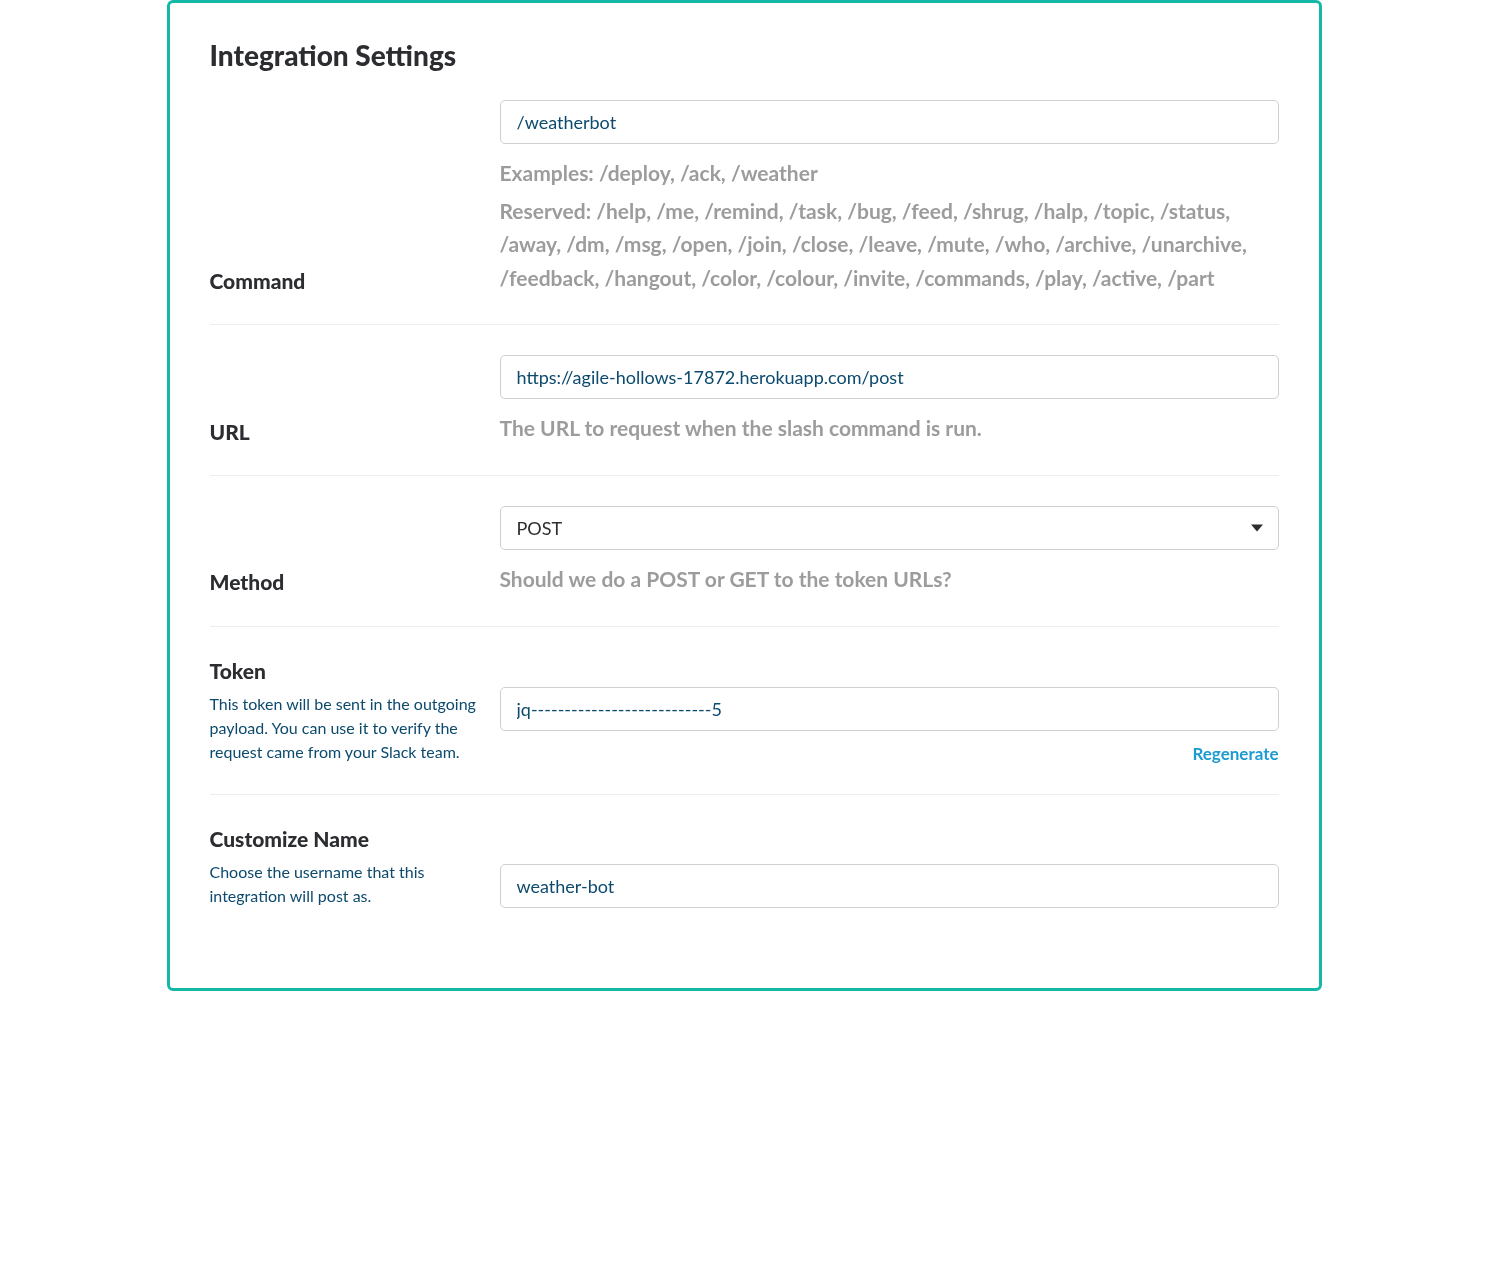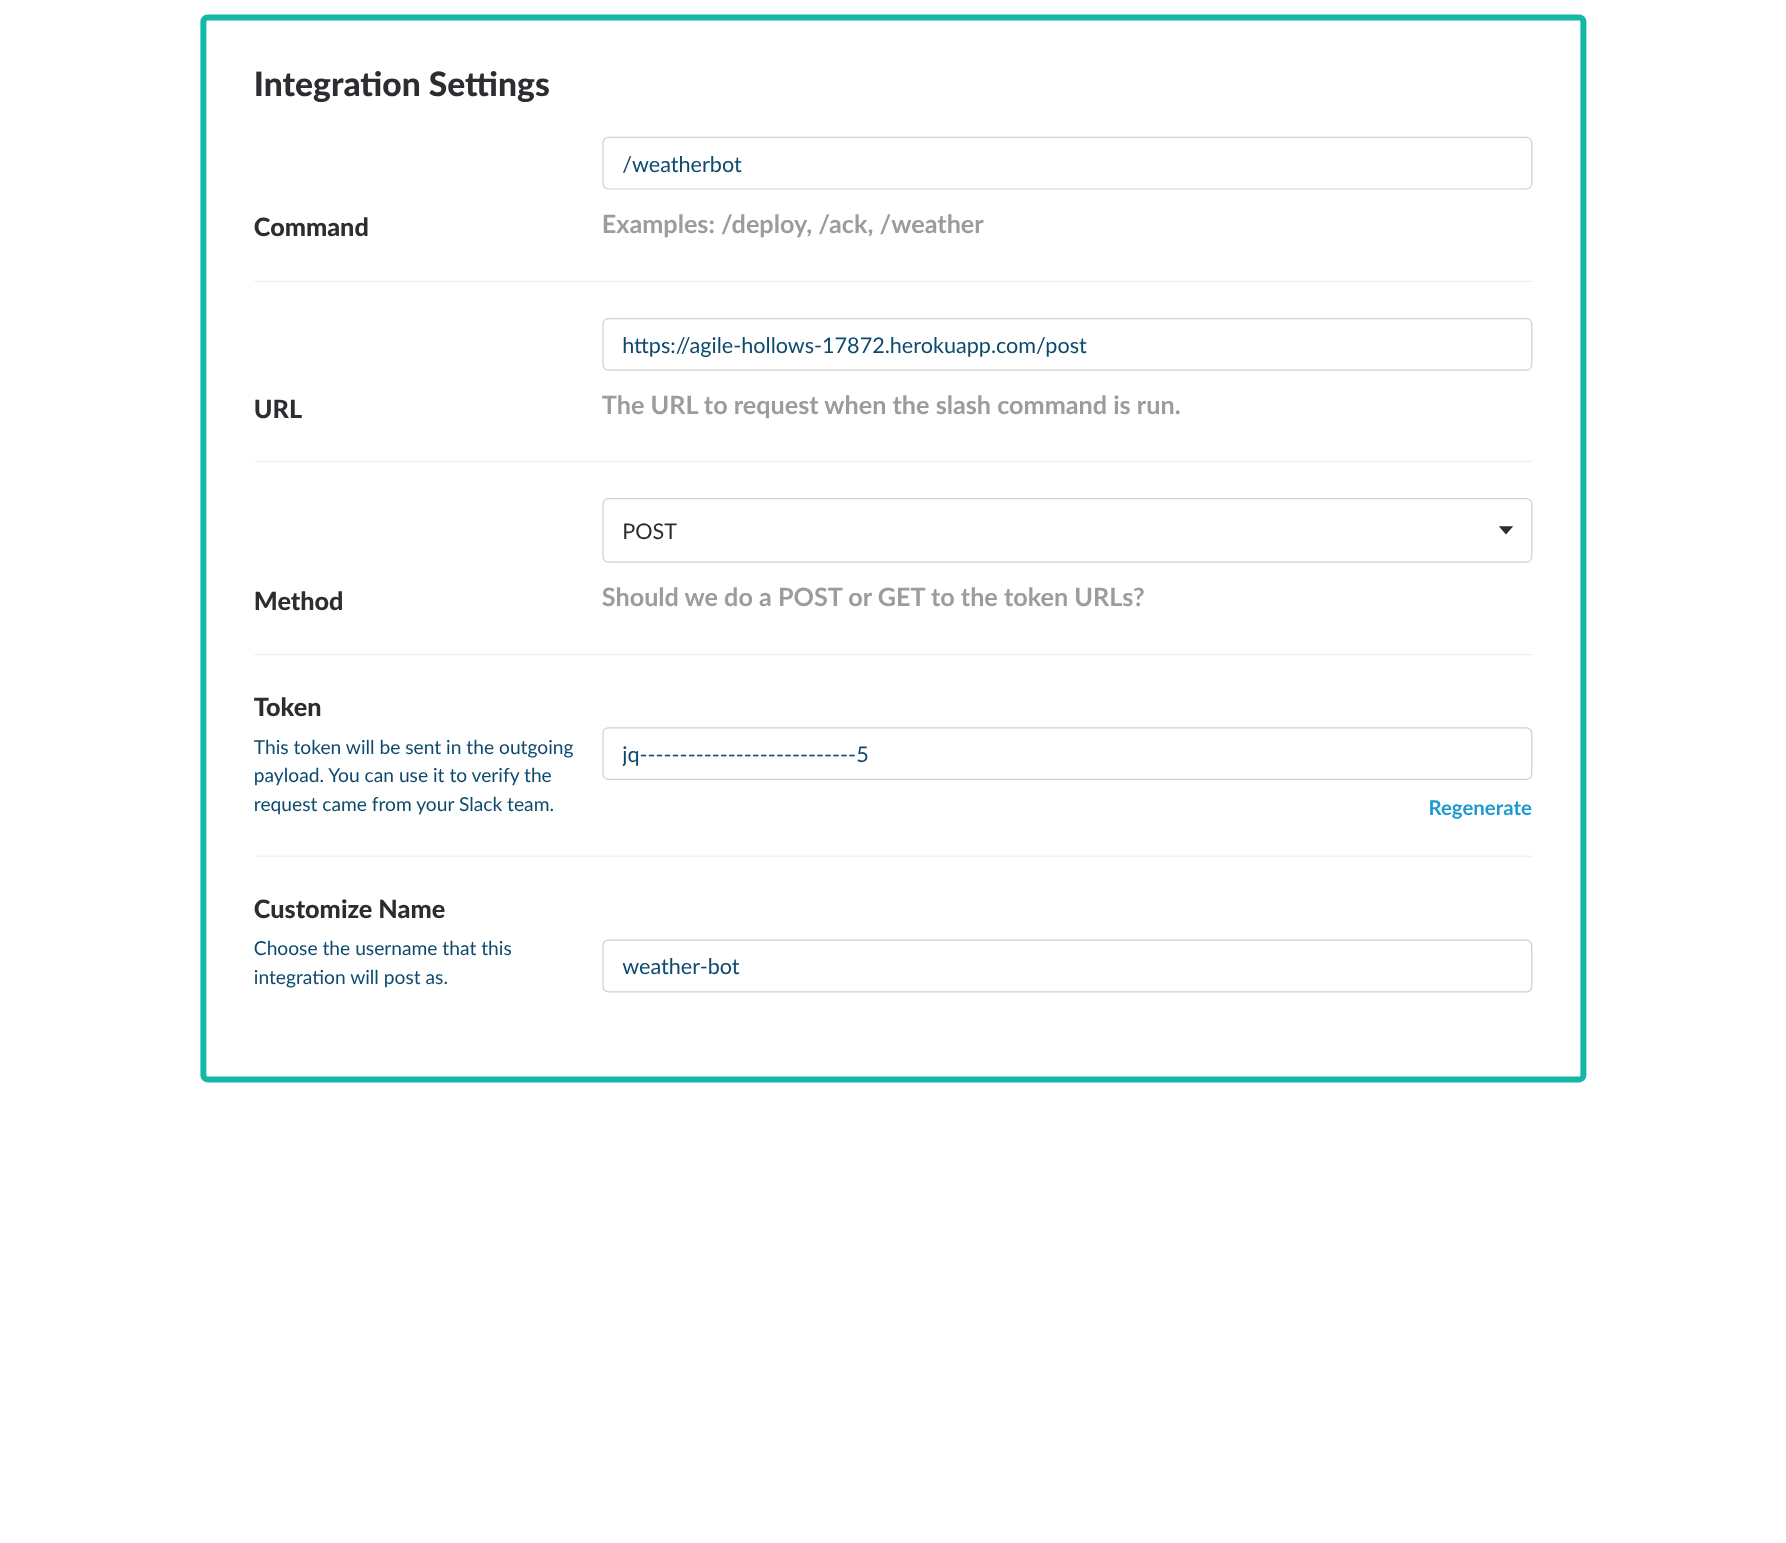--- a/index.html
+++ b/index.html
@@ -8,25 +8,25 @@
       padding: 0;
     }
     body {
       font-family: 'Lato', -apple-system, BlinkMacSystemFont, 'Segoe UI', Helvetica, Arial, sans-serif;
       background: #fff;
       color: #2c2d30;
       font-size: 15px;
     }
     .container {
       width: 1155px;
-      margin: 12px auto;
+      margin: 0 auto;
       background: #fff;
-      border: 5px solid #14b8a6;
+      border: 3px solid #14b8a6;
       border-radius: 6px;
-      padding: 35px 40px 40px 40px;
+      padding: 35px 40px 50px 40px;
     }
     .page-title {
       font-size: 28px;
       font-weight: 900;
       color: #2c2d30;
       margin-bottom: 28px;
     }
     .form-row {
       display: flex;
       align-items: flex-end;
@@ -77,21 +77,21 @@
       line-height: 1.6;
       margin-top: 12px;
       font-weight: bold;
     }
     .select-wrapper {
       position: relative;
       width: 100%;
     }
     .select-input {
       width: 100%;
-      height: 54px;
+      height: 44px;
       padding: 0 40px 0 16px;
       font-size: 18px;
       color: #2c2d30;
       border: 1px solid #cfcfcf;
       border-radius: 5px;
       font-family: inherit;
       outline: none;
       background: #fff;
       appearance: none;
       -webkit-appearance: none;
@@ -128,20 +128,21 @@
 <div class="container">
   <h1 class="page-title">Integration Settings</h1>
 
   <div class="form-row">
     <div class="label-col">
       <div class="field-label">Command</div>
     </div>
     <div class="input-col">
       <input type="text" class="text-input" value="/weatherbot" style="">
       <div class="help-text">Examples: /deploy, /ack, /weather</div>
+      <div class="help-text" style="margin-top:4px;">Reserved: /help, /me, /remind, /task, /bug, /feed, /shrug, /halp, /topic, /status, /away, /dm, /msg, /open, /join, /close, /leave, /mute, /who, /archive, /unarchive, /feedback, /hangout, /color, /colour, /invite, /commands, /play, /active, /part</div>
     </div>
   </div>
 
   <div class="form-row">
     <div class="label-col">
       <div class="field-label">URL</div>
     </div>
     <div class="input-col">
       <input type="text" class="text-input" value="https://agile-hollows-17872.herokuapp.com/post" style="">
       <div class="help-text">The URL to request when the slash command is run.</div>

